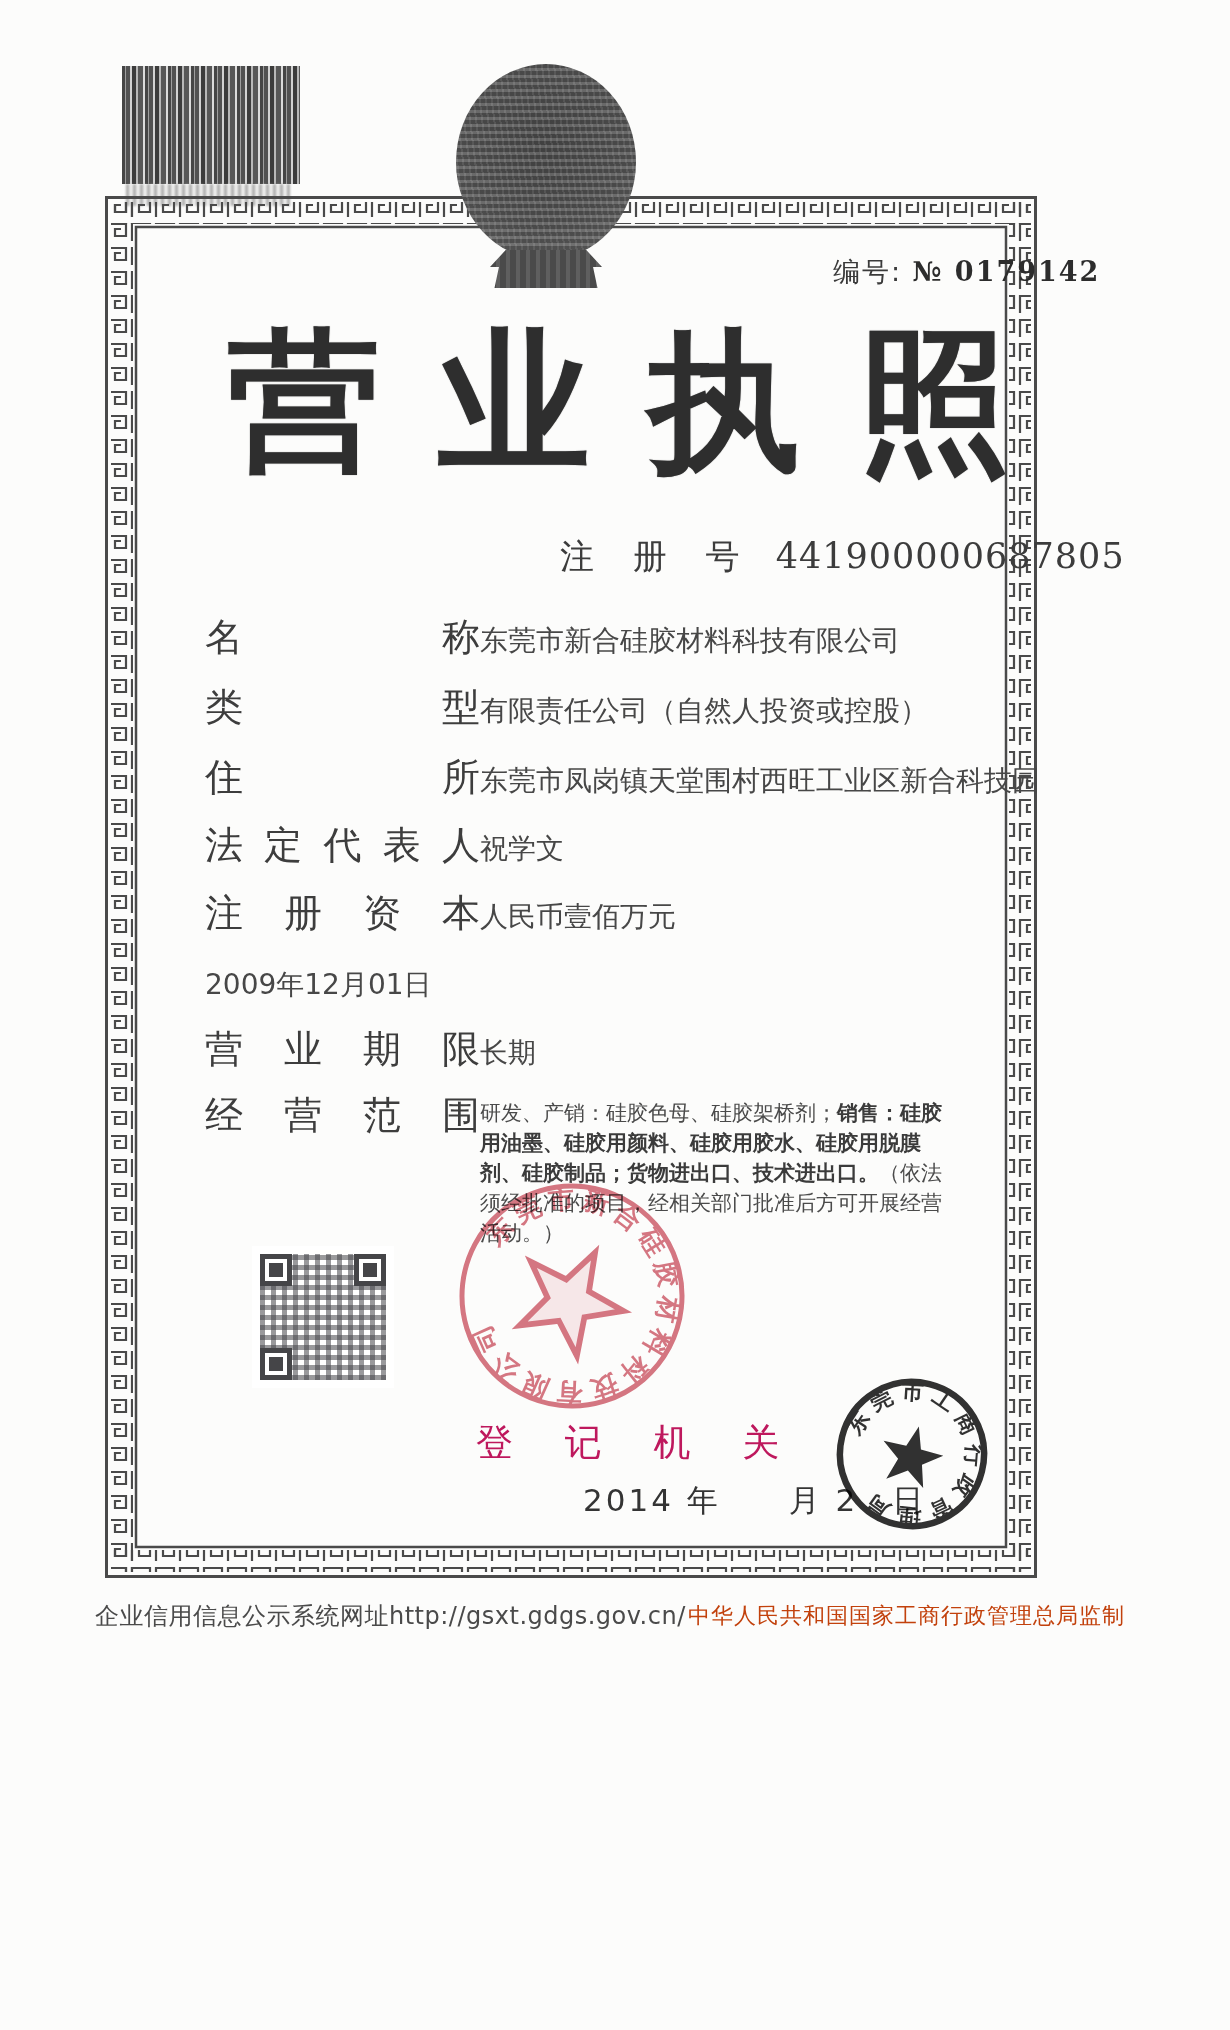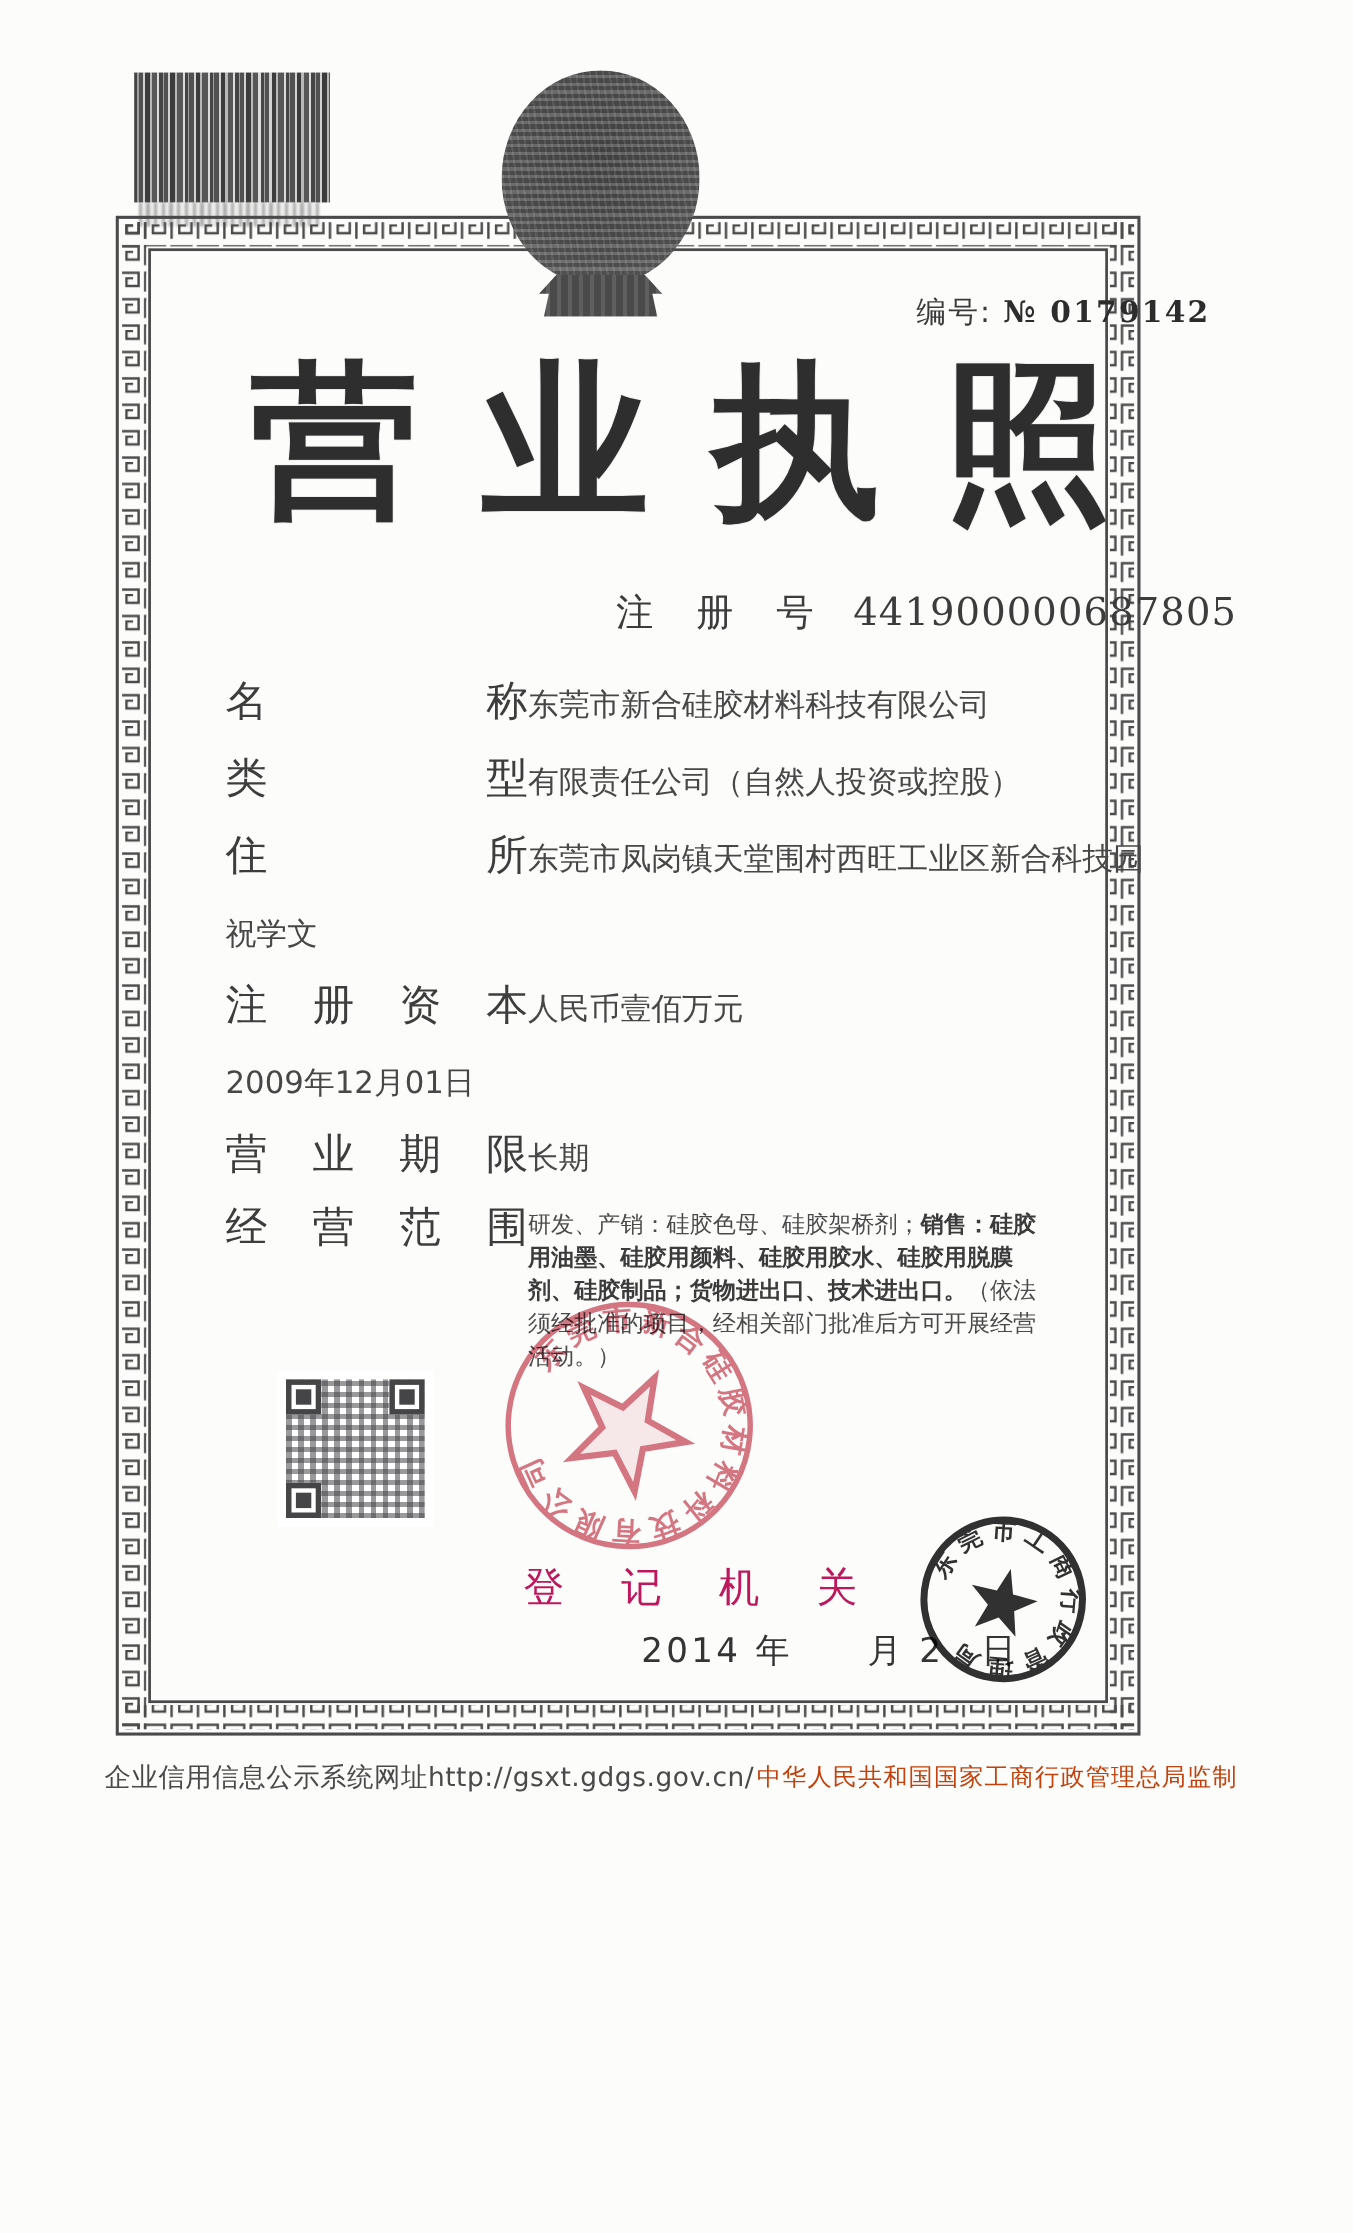--- a/index.html
+++ b/index.html
@@ -34,21 +34,21 @@
   }
   .emblem .base {
     position:absolute; left:38px; top:188px; width:112px; height:38px;
     clip-path:polygon(14% 0,86% 0,100% 45%,92% 45%,96% 100%,4% 100%,8% 45%,0 45%);
     background:repeating-linear-gradient(90deg,#4a4a4a 0 6px,#5f5f5f 6px 10px);
     filter:blur(.6px);
   }
   
   .frame { position:absolute; left:105px; top:196px; width:932px; height:1382px; z-index:1; }
   
-  .serial { position:absolute; left:833px; top:266px; z-index:4; white-space:nowrap; }
+  .serial { position:absolute; left:833px; top:254px; z-index:4; white-space:nowrap; }
   .serial .lab { font-size:27px; color:#3a3a3a; letter-spacing:2px; }
   .serial .val { font-family:"DejaVu Serif","Liberation Serif",serif; font-weight:bold; font-size:27px; color:#2c2c2c; margin-left:10px; letter-spacing:2px; }
   
   .title {
     position:absolute; left:105px; top:318px; width:1028px; text-align:center; z-index:4;
     font-size:152px; font-weight:900; color:#2e2e2e;
     letter-spacing:58px; padding-left:58px; line-height:1.1;
     text-shadow:0 0 1px rgba(40,40,40,.6);
   }
   
@@ -130,20 +130,21 @@
   </div>
   <div class="row" style="top:686px">
     <div class="f-label">类型</div>
     <div class="f-value">有限责任公司（自然人投资或控股）</div>
   </div>
   <div class="row" style="top:756px">
     <div class="f-label">住所</div>
     <div class="f-value">东莞市凤岗镇天堂围村西旺工业区新合科技园</div>
   </div>
   <div class="row" style="top:824px">
+    <div class="f-label">法定代表人</div>
     <div class="f-value">祝学文</div>
   </div>
   <div class="row" style="top:892px">
     <div class="f-label">注册资本</div>
     <div class="f-value">人民币壹佰万元</div>
   </div>
   <div class="row" style="top:960px">
     <div class="f-value">2009年12月01日</div>
   </div>
   <div class="row" style="top:1028px">

